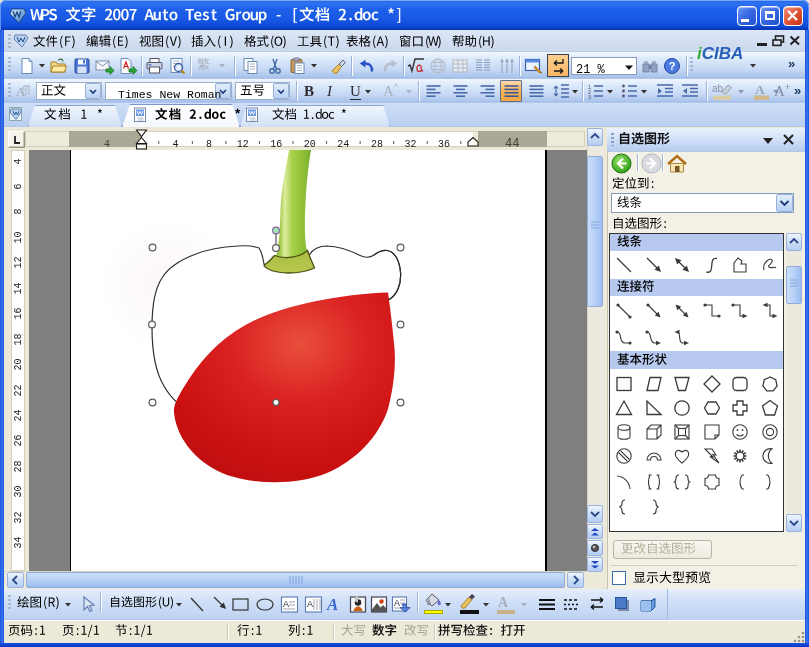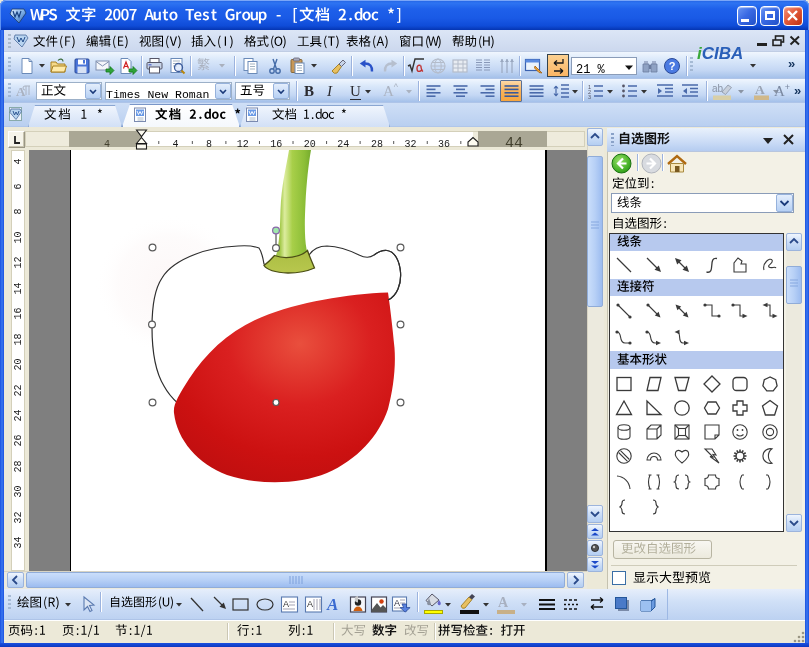--- a/index.html
+++ b/index.html
@@ -246,21 +246,21 @@
     <div style="position:absolute;left:41px;top:84px;">
       <svg width="25" height="16" viewBox="0 0 25 16" style="position:absolute;overflow:visible;">
         <path d="M1.1 1.2H11.5V2.1H1.1ZM6.5 5.4H11V6.3H6.5ZM0.6 10.3H11.9V11.2H0.6ZM6.1 1.5H7.1V10.7H6.1ZM2.4 4.4H3.3V10.8H2.4Z M21.6 2.9 22.5 3.2Q21.7 5.4 20.5 7.1Q19.3 8.7 17.5 9.9Q15.8 11 13.5 11.7Q13.5 11.6 13.4 11.4Q13.3 11.3 13.2 11.1Q13 10.9 13 10.8Q15.2 10.2 16.9 9.1Q18.5 8.1 19.7 6.6Q20.8 5 21.6 2.9ZM15.9 2.9Q16.6 4.9 17.8 6.4Q19 8 20.7 9.1Q22.4 10.2 24.6 10.8Q24.5 10.9 24.4 11.1Q24.2 11.2 24.1 11.4Q24 11.5 23.9 11.7Q21.7 11 20 9.9Q18.3 8.7 17 7Q15.8 5.3 15 3.2ZM13.1 2.5H24.4V3.4H13.1ZM17.8 0.5 18.8 0.2Q19.1 0.6 19.3 1.2Q19.6 1.7 19.7 2.1L18.7 2.4Q18.6 2 18.3 1.5Q18.1 0.9 17.8 0.5Z" fill="#000"></path>
       </svg>
     </div>
     <div style="position:absolute;left:105px;top:82px;width:127px;height:18px;background:#fff;border:1px solid #9cb0c8;"></div>
     <div style="position:absolute;left:215px;top:83px;width:16px;height:16px;background:linear-gradient(180deg,#e4eefc,#b6d0f4);border:1px solid #96b2dc;border-radius:2px;"></div>
     <svg style="position:absolute;left:217px;top:83px;" width="12" height="16" viewBox="0 0 12 16">
       <path d="M3,7 L6,10 L9,7" fill="none" stroke="#1a3a7a" stroke-width="1.6"></path>
     </svg>
-    <div style="position:absolute;left:106px;top:84px;"><span class="mono" style="font-size:11.5px;color:#000">Times New Roman</span></div>
+    <div style="position:absolute;left:118px;top:84px;"><span class="mono" style="font-size:11.5px;color:#000">Times New Roman</span></div>
     <div style="position:absolute;left:235px;top:82px;width:55px;height:18px;background:#fff;border:1px solid #9cb0c8;"></div>
     <div style="position:absolute;left:273px;top:83px;width:16px;height:16px;background:linear-gradient(180deg,#e4eefc,#b6d0f4);border:1px solid #96b2dc;border-radius:2px;"></div>
     <svg style="position:absolute;left:275px;top:83px;" width="12" height="16" viewBox="0 0 12 16">
       <path d="M3,7 L6,10 L9,7" fill="none" stroke="#1a3a7a" stroke-width="1.6"></path>
     </svg>
     <div style="position:absolute;left:240px;top:84px;">
       <svg width="25" height="16" viewBox="0 0 25 16" style="position:absolute;overflow:visible;">
         <path d="M1.5 1.5H10.9V2.4H1.5ZM0.7 10.1H11.8V11.1H0.7ZM5.2 1.8H6.2Q6 2.9 5.8 4.1Q5.7 5.3 5.5 6.5Q5.3 7.7 5.1 8.8Q4.9 9.9 4.7 10.7L3.7 10.7Q3.8 9.8 4.1 8.7Q4.3 7.6 4.5 6.4Q4.7 5.2 4.9 4Q5 2.8 5.2 1.8ZM2.2 5.1H9.1V6H2.2ZM8.7 5.1H8.8L9 5.1L9.7 5.1Q9.7 5.7 9.6 6.4Q9.6 7.1 9.5 7.9Q9.4 8.6 9.4 9.4Q9.3 10.1 9.2 10.8L8.2 10.7Q8.3 10 8.4 9.3Q8.5 8.5 8.5 7.8Q8.6 7 8.7 6.4Q8.7 5.7 8.7 5.2Z M15.7 1.6V3.3H21.7V1.6ZM14.8 0.8H22.7V4.1H14.8ZM13.3 5.3H24.2V6.1H13.3ZM15.6 7.5H22V8.4H15.6ZM21.7 7.5H22.7Q22.7 7.5 22.7 7.6Q22.7 7.7 22.7 7.8Q22.7 7.9 22.6 7.9Q22.5 9 22.3 9.7Q22.2 10.4 22 10.8Q21.8 11.2 21.6 11.4Q21.4 11.6 21.1 11.6Q20.9 11.7 20.5 11.7Q20.2 11.7 19.6 11.7Q19 11.7 18.4 11.7Q18.4 11.5 18.3 11.2Q18.2 11 18 10.8Q18.7 10.8 19.3 10.9Q19.9 10.9 20.2 10.9Q20.4 10.9 20.5 10.9Q20.7 10.8 20.8 10.8Q21 10.6 21.1 10.3Q21.3 9.9 21.4 9.3Q21.6 8.6 21.7 7.6ZM16 5.6 17 5.8Q16.9 6.2 16.7 6.7Q16.6 7.1 16.4 7.6Q16.3 8 16.1 8.4H15Q15.2 8 15.4 7.5Q15.6 7.1 15.7 6.6Q15.9 6.1 16 5.6Z" fill="#000"></path>
       </svg>
     </div>
@@ -406,21 +406,21 @@
     <div style="position:absolute;left:101px;top:133px;"><span class="mono" style="display:inline-block;width:12px;text-align:center;font-size:10px;color:#44412f">4</span></div>
     <div style="position:absolute;left:169.56px;top:133px;"><span class="mono" style="display:inline-block;width:12px;text-align:center;font-size:10px;color:#1a1a1a">4</span></div>
     <div style="position:absolute;left:203.12px;top:133px;"><span class="mono" style="display:inline-block;width:12px;text-align:center;font-size:10px;color:#1a1a1a">8</span></div>
     <div style="position:absolute;left:236.68px;top:133px;"><span class="mono" style="display:inline-block;width:12px;text-align:center;font-size:10px;color:#1a1a1a">12</span></div>
     <div style="position:absolute;left:270.24px;top:133px;"><span class="mono" style="display:inline-block;width:12px;text-align:center;font-size:10px;color:#1a1a1a">16</span></div>
     <div style="position:absolute;left:303.8px;top:133px;"><span class="mono" style="display:inline-block;width:12px;text-align:center;font-size:10px;color:#1a1a1a">20</span></div>
     <div style="position:absolute;left:337.36px;top:133px;"><span class="mono" style="display:inline-block;width:12px;text-align:center;font-size:10px;color:#1a1a1a">24</span></div>
     <div style="position:absolute;left:370.92px;top:133px;"><span class="mono" style="display:inline-block;width:12px;text-align:center;font-size:10px;color:#1a1a1a">28</span></div>
     <div style="position:absolute;left:404.48px;top:133px;"><span class="mono" style="display:inline-block;width:12px;text-align:center;font-size:10px;color:#1a1a1a">32</span></div>
     <div style="position:absolute;left:438.04px;top:133px;"><span class="mono" style="display:inline-block;width:12px;text-align:left;font-size:10px;color:#1a1a1a">36</span></div>
-    <div style="position:absolute;left:505px;top:133px;"><span class="mono" style="display:inline-block;width:12px;text-align:right;font-size:15px;color:#44412f">44</span></div>
+    <div style="position:absolute;left:505px;top:133px;"><span class="mono" style="display:inline-block;width:12px;text-align:right;font-size:12px;color:#44412f">44</span></div>
     <svg style="position:absolute;left:142px;top:132px;" width="331" height="14" viewBox="0 0 331 14">
       <path d="M16.78,9 v3" stroke="#555" stroke-width="1"></path>
       <path d="M50.34,9 v3" stroke="#555" stroke-width="1"></path>
       <path d="M83.9,9 v3" stroke="#555" stroke-width="1"></path>
       <path d="M117.46000000000004,9 v3" stroke="#555" stroke-width="1"></path>
       <path d="M151.01999999999998,9 v3" stroke="#555" stroke-width="1"></path>
       <path d="M184.58000000000004,9 v3" stroke="#555" stroke-width="1"></path>
       <path d="M218.14,9 v3" stroke="#555" stroke-width="1"></path>
       <path d="M251.70000000000005,9 v3" stroke="#555" stroke-width="1"></path>
       <path d="M285.26,9 v3" stroke="#555" stroke-width="1"></path>

